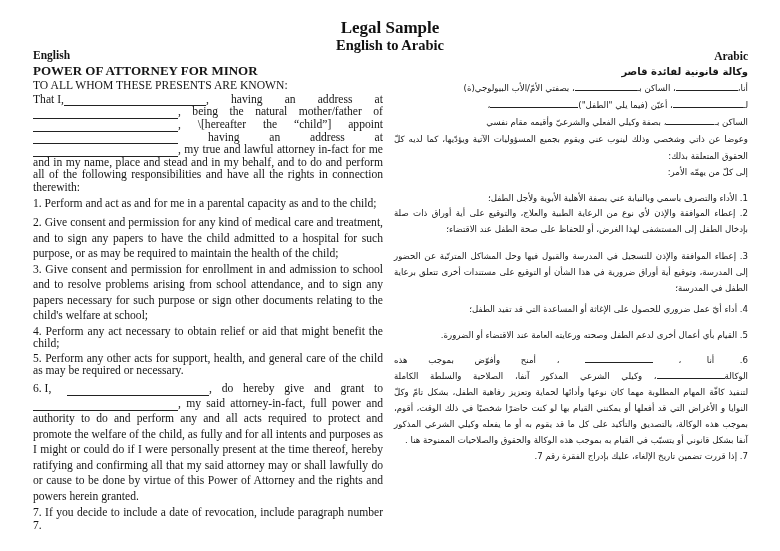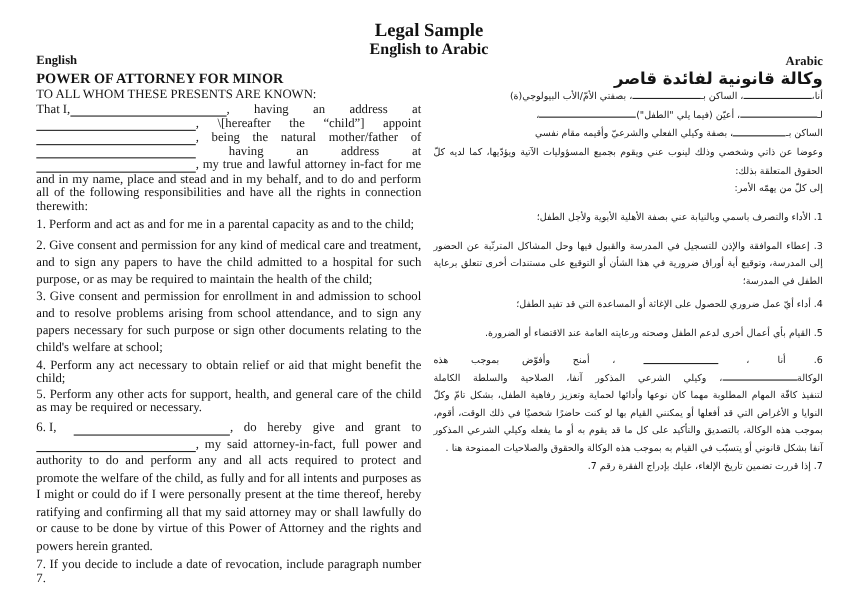--- a/index.html
+++ b/index.html
@@ -10,21 +10,21 @@
   .header .t1 { font-size: 17px; line-height: 19px; }
   .header .t2 { font-size: 14.5px; line-height: 16px; }
   .col-en { position: absolute; left: 33px; top: 49px; width: 350px;
     font-family: "Liberation Serif", serif; font-size: 11.6px; line-height: 12.6px; color: #151515; }
   .col-ar { position: absolute; left: 394px; top: 49px; width: 354px; direction: rtl;
     font-family: "DejaVu Sans", sans-serif; font-size: 8.6px; line-height: 14.4px; color: #151515; text-align: justify; }
   .lang-label { font-weight: bold; font-size: 11.5px; font-family: "Liberation Serif", serif; }
   .col-en .lang-label { margin-bottom: 3px; }
   .doc-title { font-weight: bold; font-size: 13px; margin-bottom: 3px; }
   .col-ar .lang-label { text-align: left; direction: ltr; text-align: right; line-height: 14px; }
-  .col-ar .doc-title { font-size: 15px; font-family: "DejaVu Sans", sans-serif; line-height: 17px; margin-bottom: 0; }
+  .col-ar .doc-title { font-size: 10px; font-family: "DejaVu Sans", sans-serif; line-height: 17px; margin-bottom: 0; }
   .intro { font-size: 11.6px; margin-bottom: 1px; }
   p { margin: 0; }
   .just { text-align: justify; }
   .para { text-align: justify; }
   .para.lh { line-height: 15.5px; }
   .blank { display: inline-block; border-bottom: 1px solid #222; height: 9px; vertical-align: baseline; }
   .row { display: flex; justify-content: space-between; align-items: flex-end; height: 12.6px; }
   .col-ar .para { margin-top: 0; }
   .col-ar .gap-lg { margin-top: 11px; }
   .col-ar .gap-md { margin-top: 6px; }
@@ -47,25 +47,25 @@
     <div>
       <div class="row">
         <span>That I,</span>
         <span class="blank" style="width:142px"></span>
         <span style="flex:1; display:flex; justify-content:flex-start; padding-left:0">
             <span style="display:block; width:100%; text-align:justify; text-align-last:justify">, having an address at</span>
           </span>
       </div>
       <div class="row">
         <span class="blank" style="width:145px"></span>
-        <span style="flex:1; text-align:justify; text-align-last:justify">, \[hereafter the “child”] appoint</span>
+        <span style="flex:1; text-align:justify; text-align-last:justify">, being the natural mother/father of</span>
       </div>
       <div class="row">
         <span class="blank" style="width:145px"></span>
-        <span style="flex:1; text-align:justify; text-align-last:justify">, being the natural mother/father of</span>
+        <span style="flex:1; text-align:justify; text-align-last:justify">, \[hereafter the “child”] appoint</span>
       </div>
       <div class="row">
         <span class="blank" style="width:145px"></span>
         <span style="flex:1; padding-left:30px; text-align:justify; text-align-last:justify">having an address at</span>
       </div>
       <div class="row">
         <span class="blank" style="width:145px"></span>
         <span style="flex:1; text-align:justify; text-align-last:justify">, my true and lawful attorney in-fact for me</span>
       </div>
       <p class="just">and in my name, place and stead and in my behalf, and to do and perform all of the following responsibilities and have all the rights in connection therewith:</p>
@@ -105,20 +105,21 @@
       </div>
       <div style="line-height:17px">
         <span>الساكن بـ</span><span class="blank" style="width:48px"></span><span>، بصفة وكيلي الفعلي والشرعيّ وأقيمه مقام نفسي</span>
       </div>
       <p style="line-height:17px">وعوضا عن ذاتي وشخصي وذلك لينوب عني ويقوم بجميع المسؤوليات الآتية ويؤدّيها، كما لديه كلّ الحقوق المتعلقة بذلك:</p>
     </div>
 
     <div style="line-height:15px">إلى كلّ من يهمّه الأمر:</div>
 
     <p class="para gap-lg">1. الأداء والتصرف باسمي وبالنيابة عني بصفة الأهلية الأبوية ولأجل الطفل؛</p>
+    <p class="para" style="line-height:16px">2. إعطاء الموافقة والإذن لأي نوع من الرعاية الطبية والعلاج، والتوقيع على أية أوراق ذات صلة بإدخال الطفل إلى المستشفى لهذا الغرض، أو للحفاظ على صحة الطفل عند الاقتضاء؛</p>
     <p class="para gap-lg" style="line-height:16px">3. إعطاء الموافقة والإذن للتسجيل في المدرسة والقبول فيها وحل المشاكل المترتّبة عن الحضور إلى المدرسة، وتوقيع أية أوراق ضرورية في هذا الشأن أو التوقيع على مستندات أخرى تتعلق برعاية الطفل في المدرسة؛</p>
     <p class="para gap-md">4. أداء أيّ عمل ضروري للحصول على الإغاثة أو المساعدة التي قد تفيد الطفل؛</p>
     <p class="para gap-lg">5. القيام بأي أعمال أخرى لدعم الطفل وصحته ورعايته العامة عند الاقتضاء أو الضرورة.</p>
 
     <div class="gap-lg">
       <div style="display:flex; justify-content:space-between; line-height:15px">
         <span>6.</span>
         <span>أنا</span>
         <span>،</span>
         <span class="blank" style="width:68px"></span>

